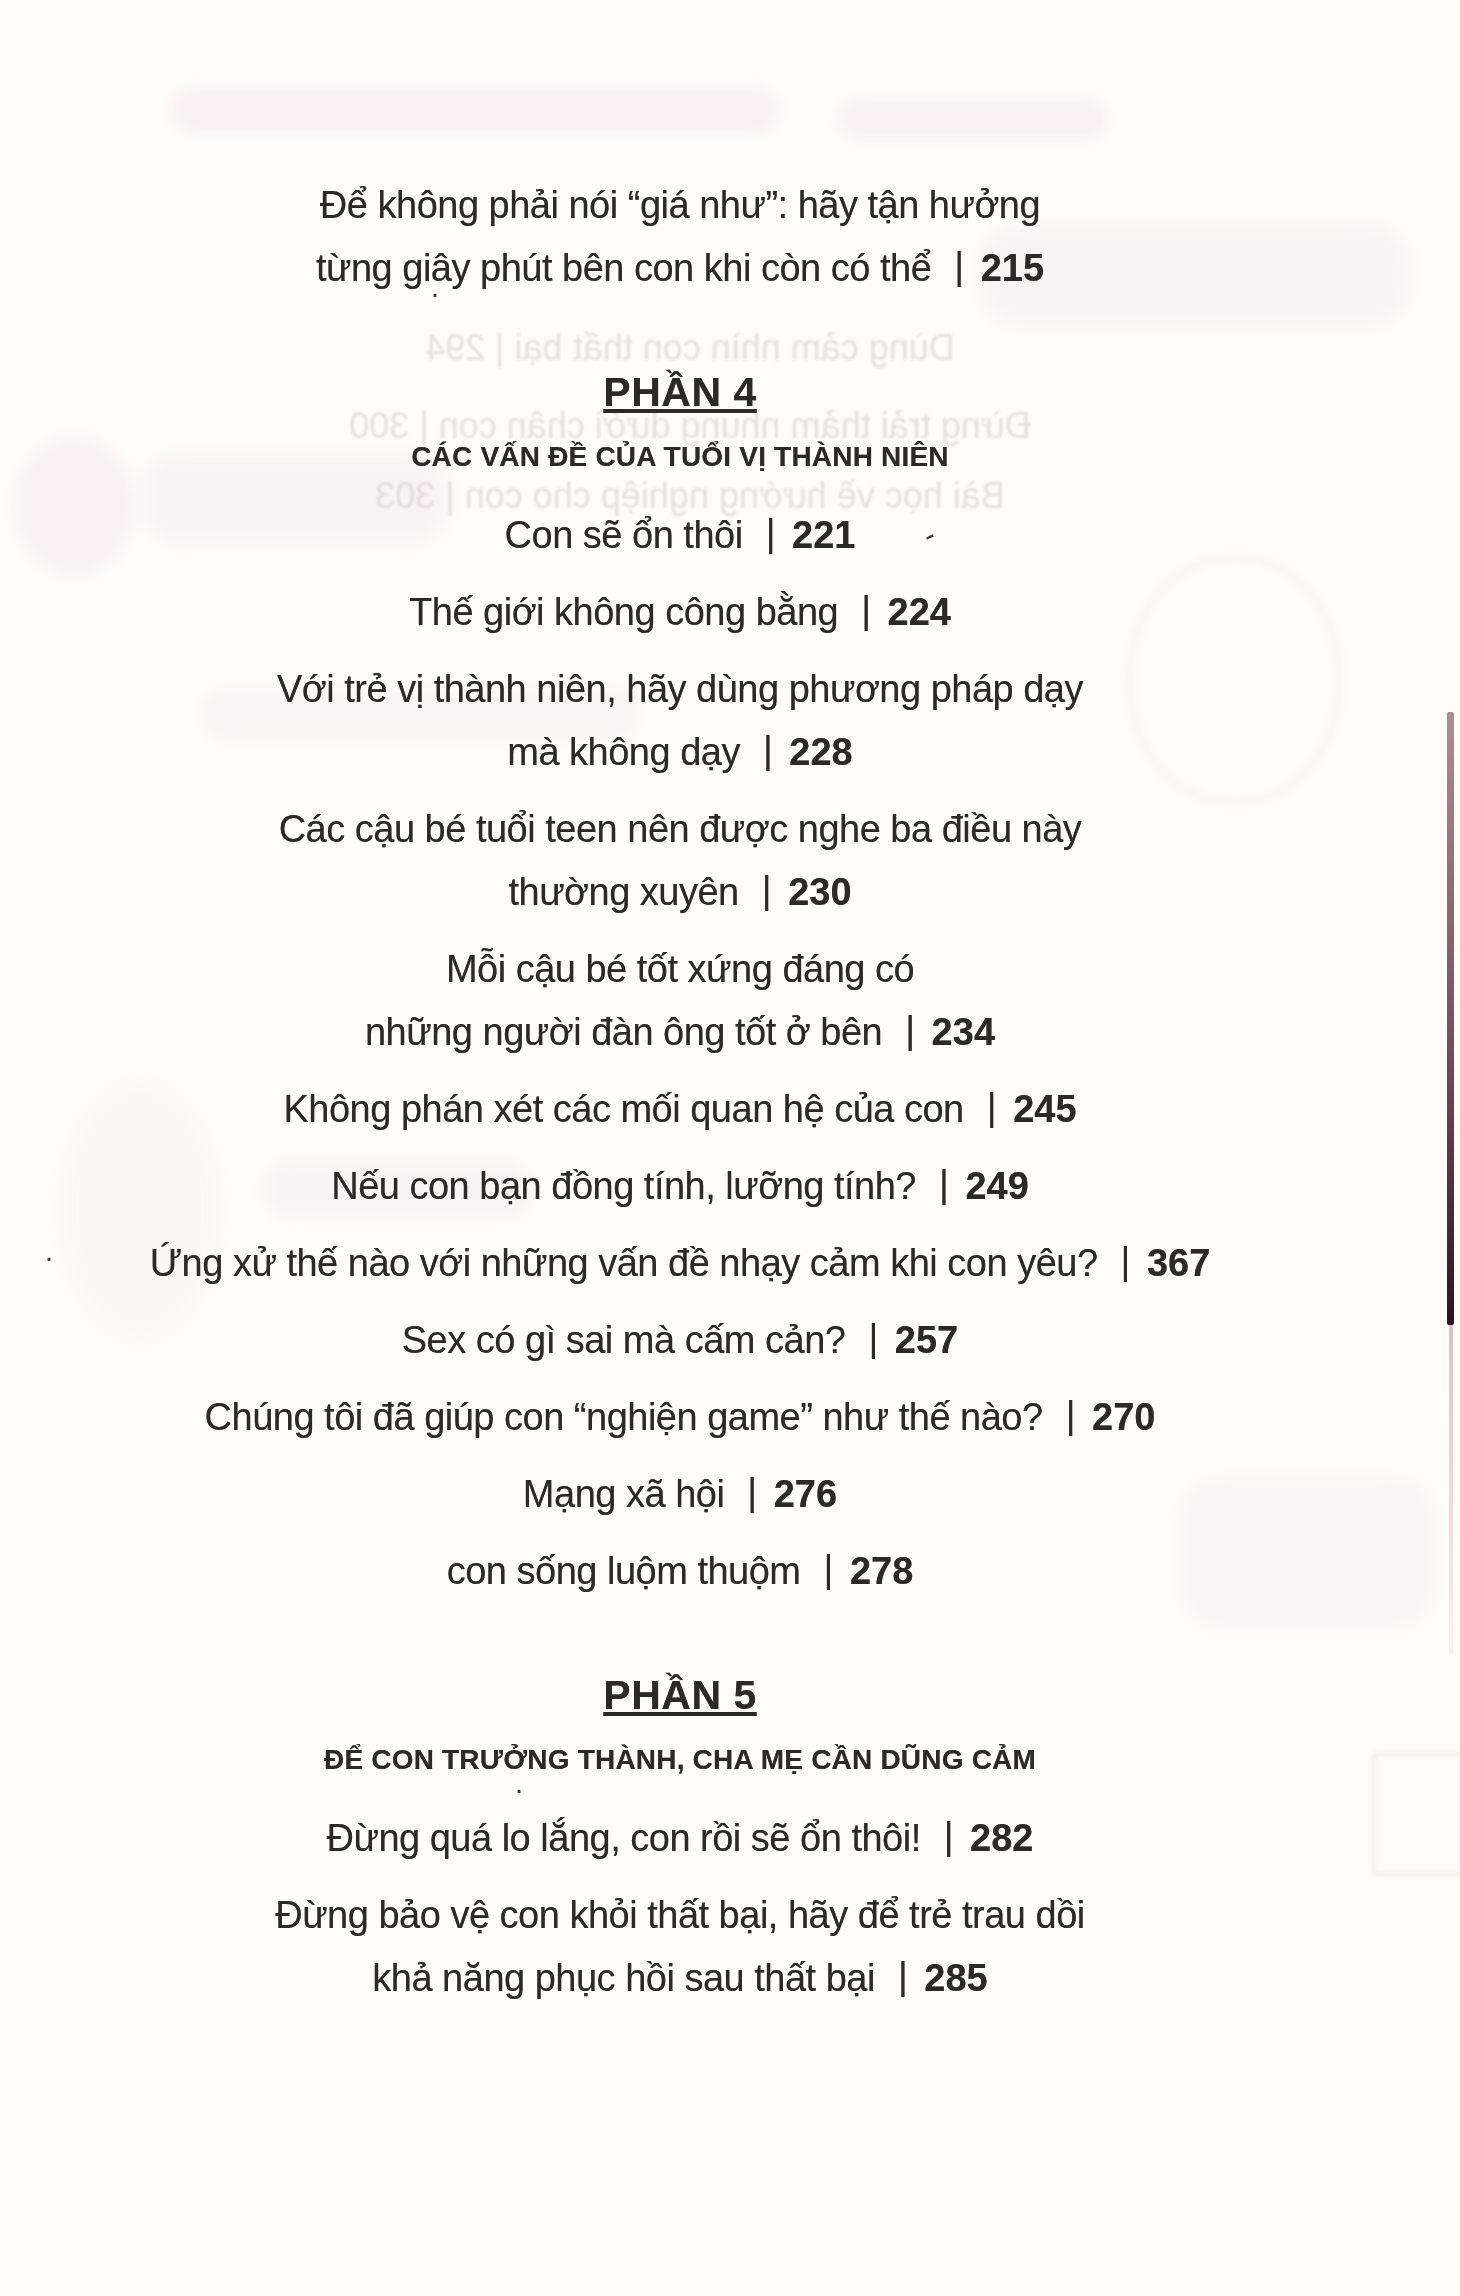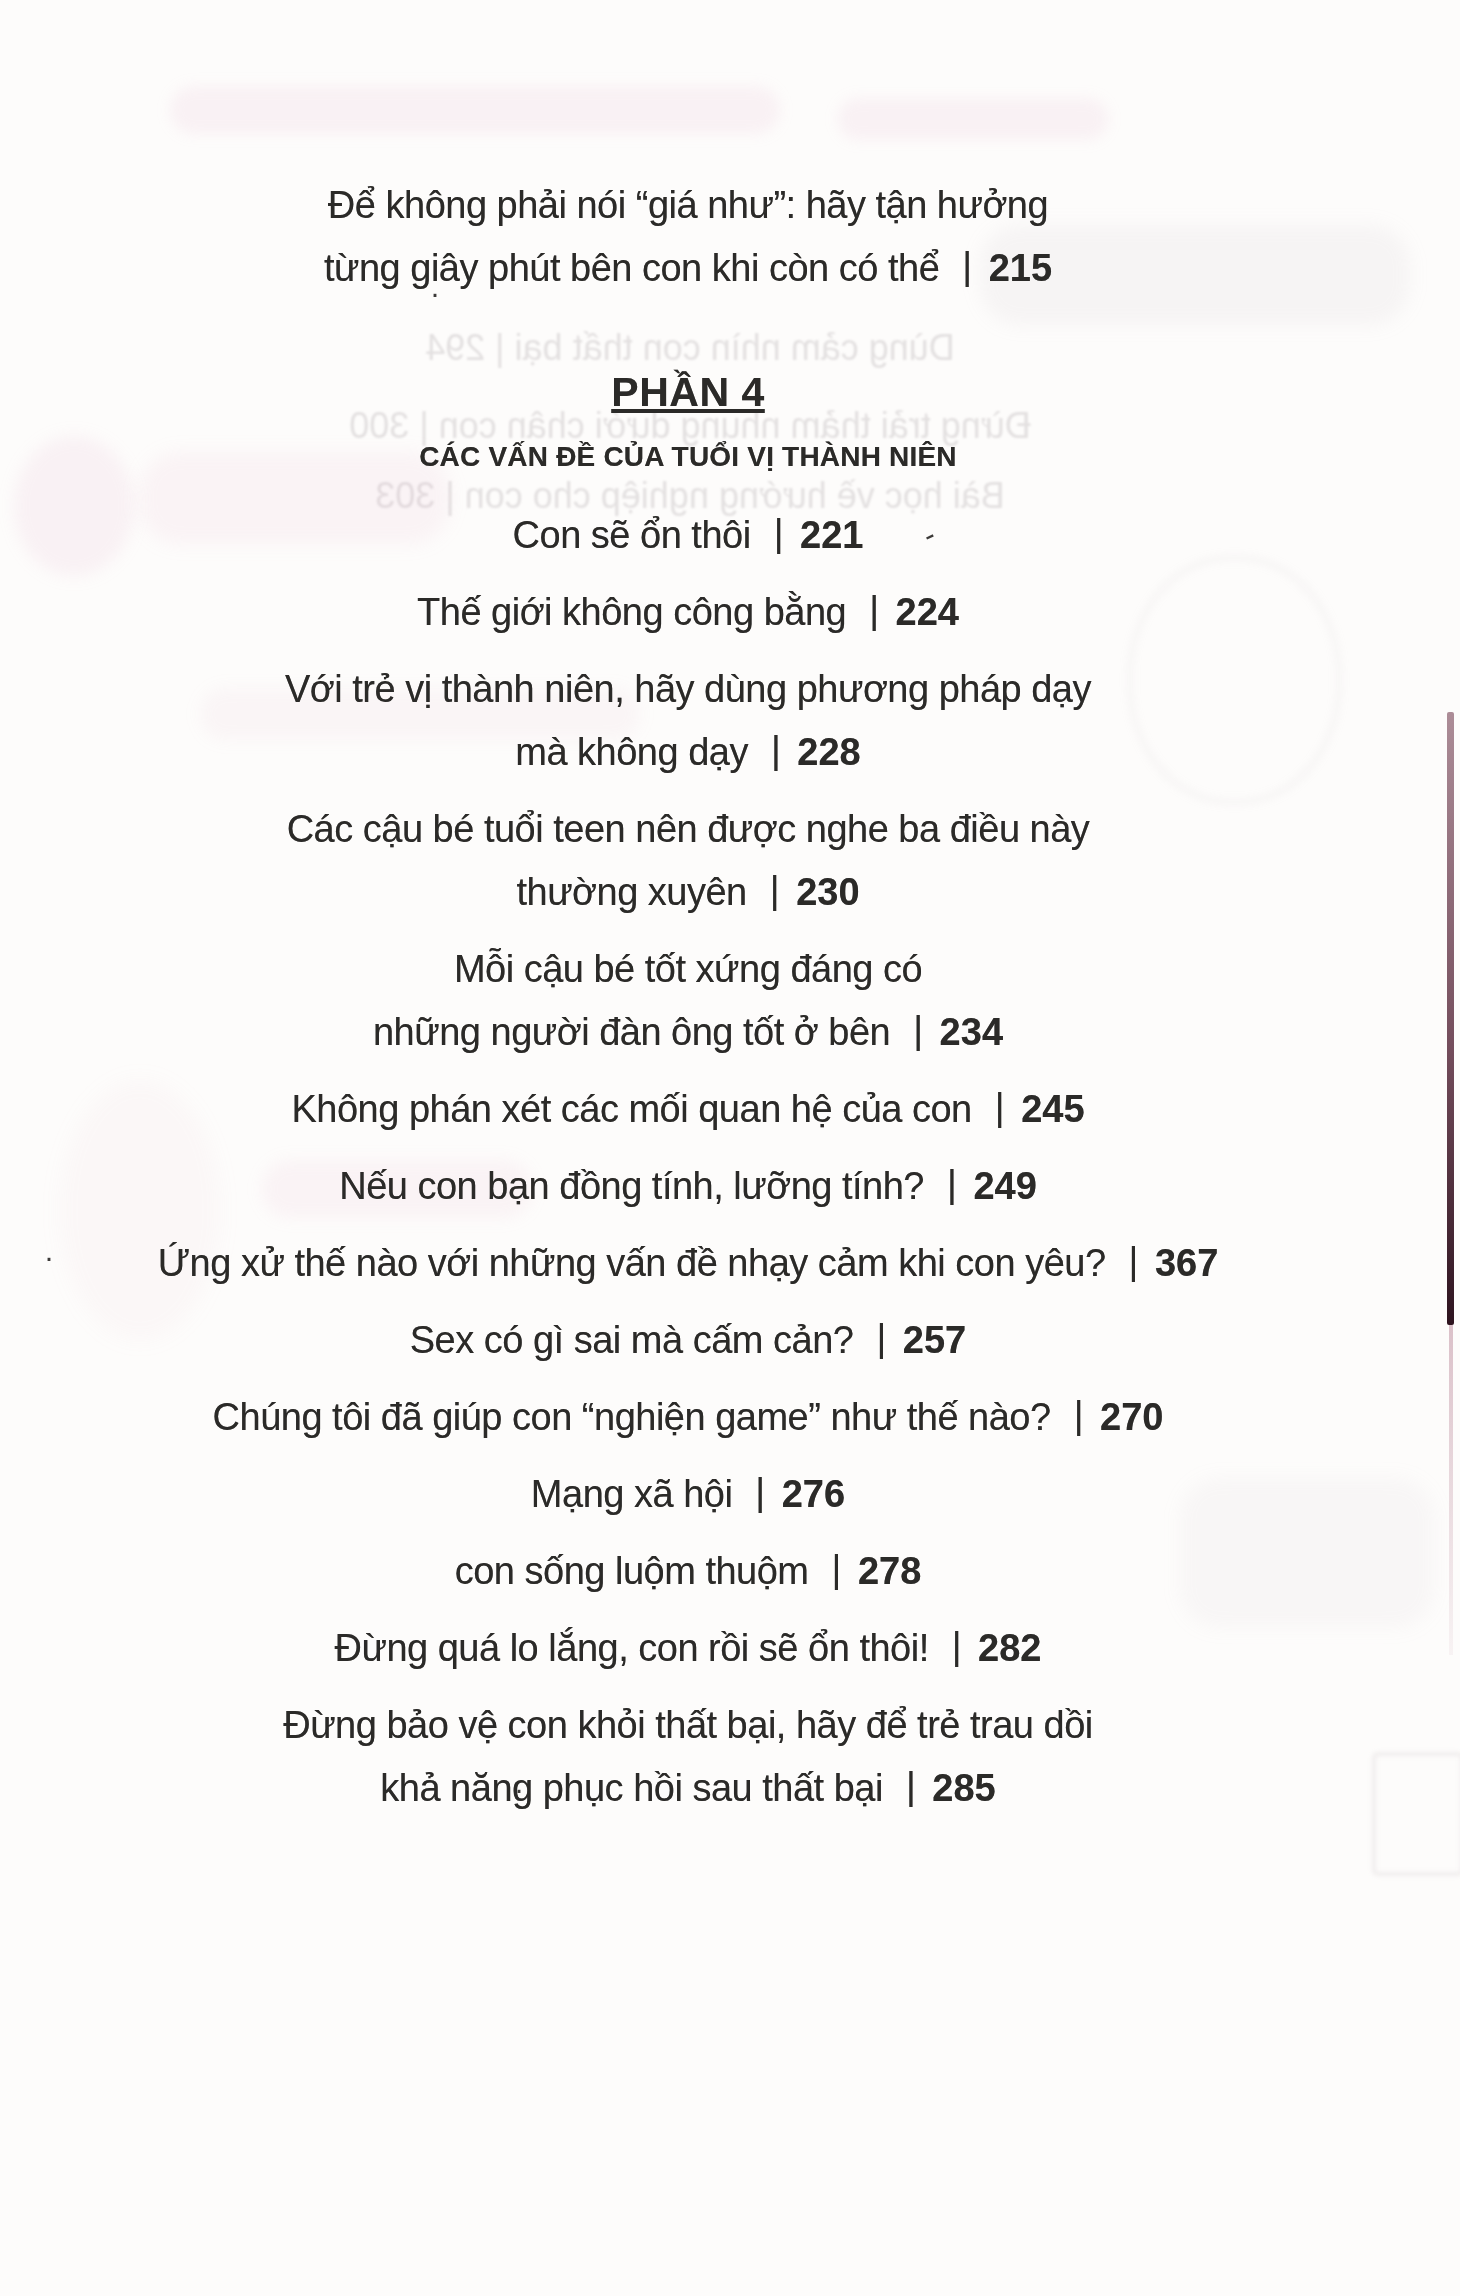--- a/index.html
+++ b/index.html
@@ -6,21 +6,21 @@
   body{
     width:1460px;height:2296px;background:#ffffff;
     font-family:"Liberation Sans","DejaVu Sans",sans-serif;
   }
   .page{
     position:relative;width:1460px;height:2296px;overflow:hidden;
     background:#fdfcfb;color:#2b2a28;
   }
   
   .toc{
-    position:absolute;left:8px;top:174px;width:1360px;text-align:center;
+    position:absolute;left:0;top:174px;width:1360px;text-align:center;
     text-shadow:0 0 .6px rgba(40,38,36,.55);
   }
   .entry{margin-bottom:14px;}
   .line{font-size:38px;line-height:63px;letter-spacing:-0.5px;white-space:nowrap;}
   .pagenum{font-weight:700;letter-spacing:0;}
   .sep{display:inline-block;margin:0 17px 0 23px;font-weight:400;position:relative;top:-2px;}
   .part-header{margin:60px 0 14px;font-weight:700;}
   .part-label{font-size:41px;line-height:64px;letter-spacing:.5px;text-decoration:underline;}
   .part-title{font-size:28px;line-height:66px;letter-spacing:.2px;white-space:nowrap;}
   
@@ -123,20 +123,24 @@
       </div>
       <div class="entry">
         <div class="line"><span class="line-text">Chúng tôi đã giúp con “nghiện game” như thế nào?</span><span class="sep">|</span><span class="pagenum">270</span></div>
       </div>
       <div class="entry">
         <div class="line"><span class="line-text">Mạng xã hội</span><span class="sep">|</span><span class="pagenum">276</span></div>
       </div>
       <div class="entry">
         <div class="line"><span class="line-text">con sống luộm thuộm</span><span class="sep">|</span><span class="pagenum">278</span></div>
       </div>
+      <div class="part-header">
+        <div class="part-label">PHẦN 5</div>
+        <div class="part-title">ĐỂ CON TRƯỞNG THÀNH, CHA MẸ CẦN DŨNG CẢM</div>
+      </div>
       <div class="entry">
         <div class="line"><span class="line-text">Đừng quá lo lắng, con rồi sẽ ổn thôi!</span><span class="sep">|</span><span class="pagenum">282</span></div>
       </div>
       <div class="entry">
         <div class="line"><span class="line-text">Đừng bảo vệ con khỏi thất bại, hãy để trẻ trau dồi</span></div>
         <div class="line"><span class="line-text">khả năng phục hồi sau thất bại</span><span class="sep">|</span><span class="pagenum">285</span></div>
       </div>
     </main>
 
   <div id="marks-layer">

